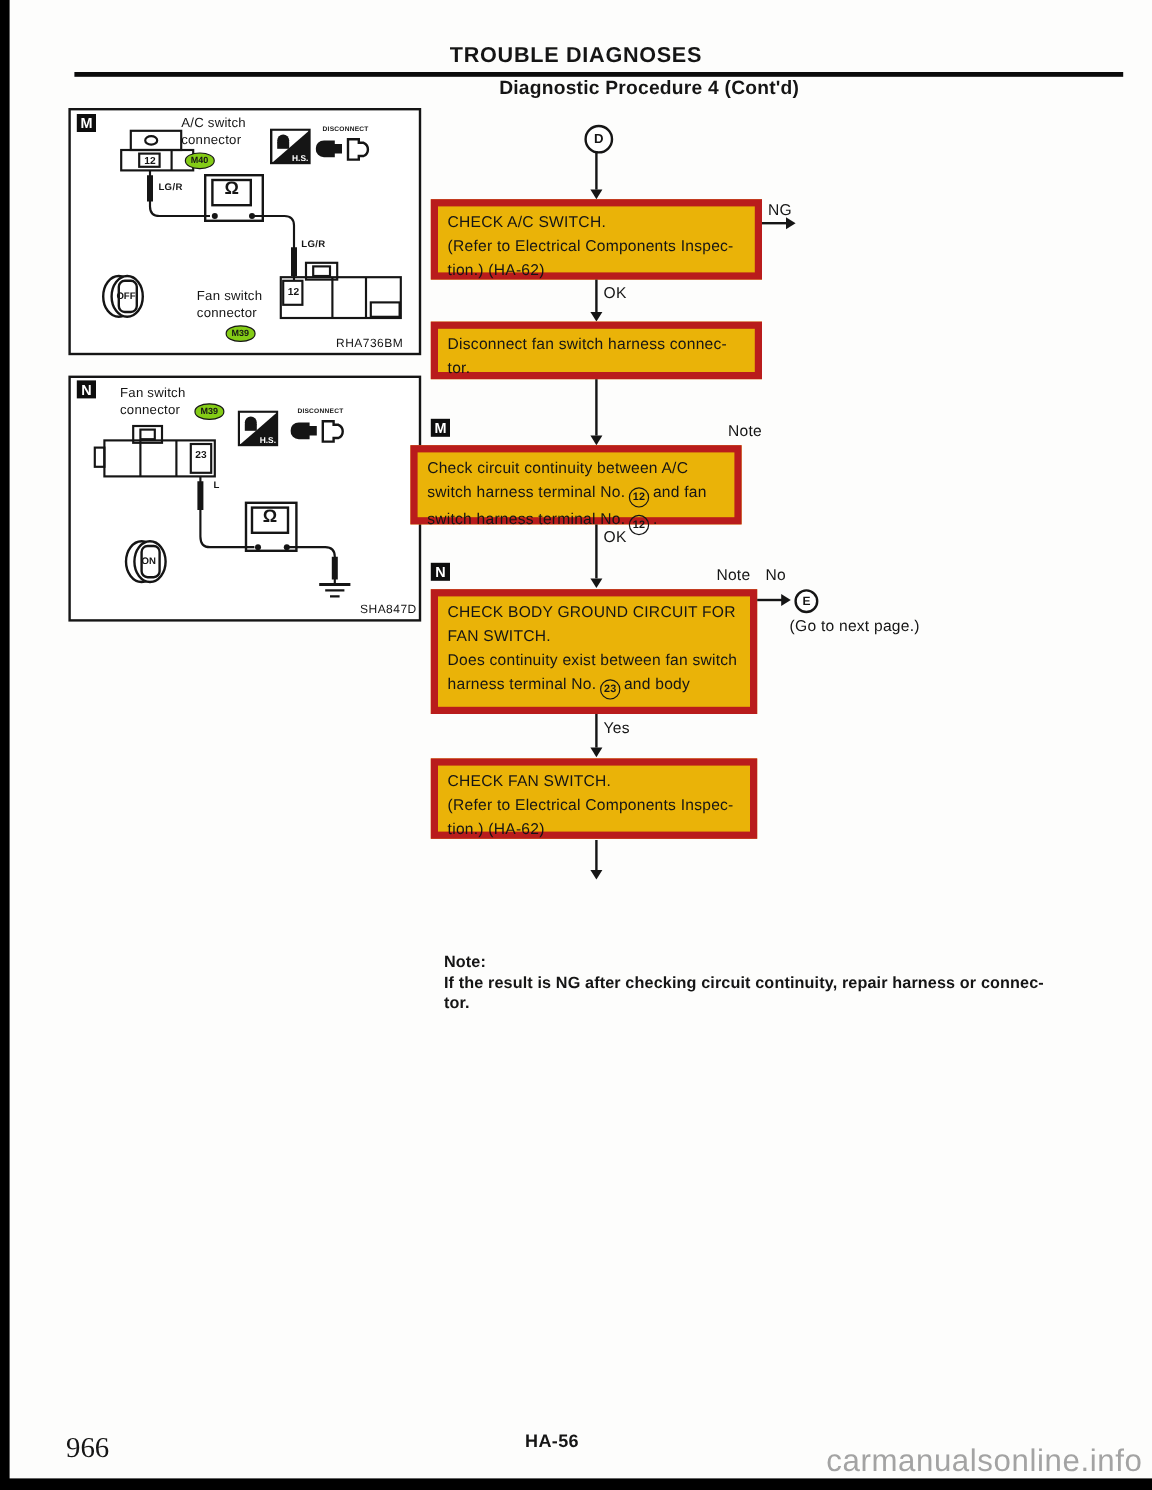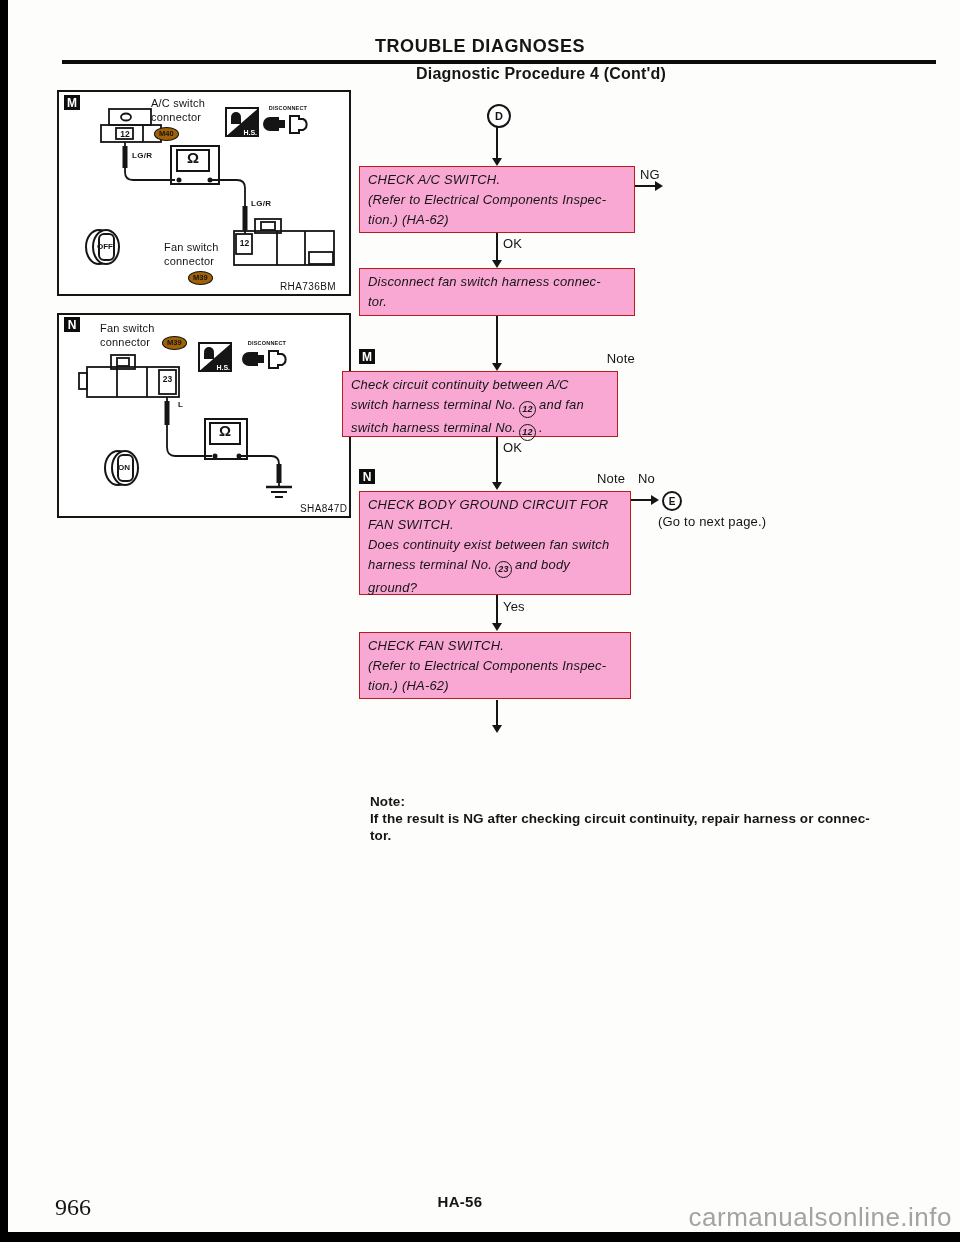--- a/index.html
+++ b/index.html
@@ -17,39 +17,39 @@
   
   .fig{position:absolute;border:2.5px solid #151515;background:#fff;box-sizing:border-box;}
   #figM{left:57px;top:90px;width:294px;height:206px;}
   #figN{left:57px;top:313px;width:294px;height:205px;}
   .fig svg.art{position:absolute;left:0;top:0;}
   .sq-badge{position:absolute;width:16px;height:15px;background:#0d0d0d;color:#fff;
             font-size:12px;font-weight:bold;display:flex;align-items:center;justify-content:center;}
   .fig-label{position:absolute;font-size:11px;letter-spacing:.2px;white-space:nowrap;}
   .small-label{position:absolute;font-size:8px;font-weight:bold;letter-spacing:.3px;}
   .oval-badge{position:absolute;border:1.4px solid #151515;border-radius:50%;
-              font-size:7.5px;font-weight:bold;padding:2px 4px;line-height:1;background:#a16207;}
+              font-size:7.5px;font-weight:bold;padding:2px 4px;line-height:1;background:#84cc16;}
   .photo-id{position:absolute;font-size:10px;letter-spacing:.4px;}
   .ohm{position:absolute;font-size:15px;font-weight:bold;text-align:center;}
   .term-num{position:absolute;font-size:8.5px;font-weight:bold;text-align:center;}
   .hs-icon{position:absolute;width:34px;height:30px;}
   .hs-icon svg{position:absolute;left:0;top:0;}
   .hs-label{position:absolute;right:2px;bottom:1px;color:#fff;font-size:7px;font-weight:bold;}
   .disc-icon{position:absolute;width:50px;height:32px;}
   .disc-label{position:absolute;top:0;left:0;width:100%;text-align:center;
               font-size:5.5px;font-weight:bold;letter-spacing:.2px;}
   .disc-icon svg{position:absolute;left:0;top:8px;}
   .knob{position:absolute;width:46px;height:46px;}
   .knob svg{position:absolute;left:0;top:0;}
   .knob-label{position:absolute;left:0;top:18px;width:100%;text-align:center;
               font-size:8px;font-weight:bold;}
 
   
-  .fbox{position:absolute;border:1px solid #b91c1c;background:#f9a8d4;box-sizing:border-box;
-        padding:3px 8px;font-size:13px;line-height:20px;letter-spacing:.2px;font-style:italic;}
+  .fbox{position:absolute;border:6px solid #b91c1c;background:#eab308;box-sizing:border-box;
+        padding:3px 8px;font-size:13px;line-height:20px;letter-spacing:.2px;}
   .fbox.vcenter{display:flex;align-items:center;}
   .flabel{position:absolute;font-size:13px;letter-spacing:.2px;white-space:nowrap;}
   .vline{position:absolute;width:0;border-left:2px solid #151515;}
   .hline{position:absolute;height:0;border-top:2px solid #151515;}
   .ahead-down{position:absolute;width:0;height:0;border-left:5px solid transparent;
               border-right:5px solid transparent;border-top:8px solid #151515;}
   .ahead-right{position:absolute;width:0;height:0;border-top:5px solid transparent;
                border-bottom:5px solid transparent;border-left:8px solid #151515;}
   .conn-circle{position:absolute;width:20px;height:20px;border:2.5px solid #151515;border-radius:50%;
                display:flex;align-items:center;justify-content:center;font-size:11px;font-weight:bold;background:#fff;}
@@ -241,21 +241,20 @@
   <div class="ahead-down" style="left:492px;top:482px"></div>
   <span class="sq-badge" style="left:359px;top:469px">N</span>
   <span class="flabel" style="left:597px;top:471px">Note</span>
   <span class="flabel" style="left:638px;top:471px">No</span>
 
   <div class="fbox" style="left:359px;top:491px;width:272px;height:104px">
     <div>CHECK BODY GROUND CIRCUIT FOR</div>
     <div>FAN SWITCH.</div>
     <div>Does continuity exist between fan switch</div>
     <div><span>harness terminal No.</span><span class="circ-num">23</span><span>and body</span></div>
-    <div>ground?</div>
   </div>
 
   <div class="hline" style="left:631px;top:499px;width:22px"></div>
   <div class="ahead-right" style="left:651px;top:495px"></div>
   <div class="conn-circle small" style="left:662px;top:491px">
     <span>E</span>
   </div>
   <span class="flabel" style="left:658px;top:514px">(Go to next page.)</span>
 
   <span class="flabel" style="left:503px;top:599px">Yes</span>

